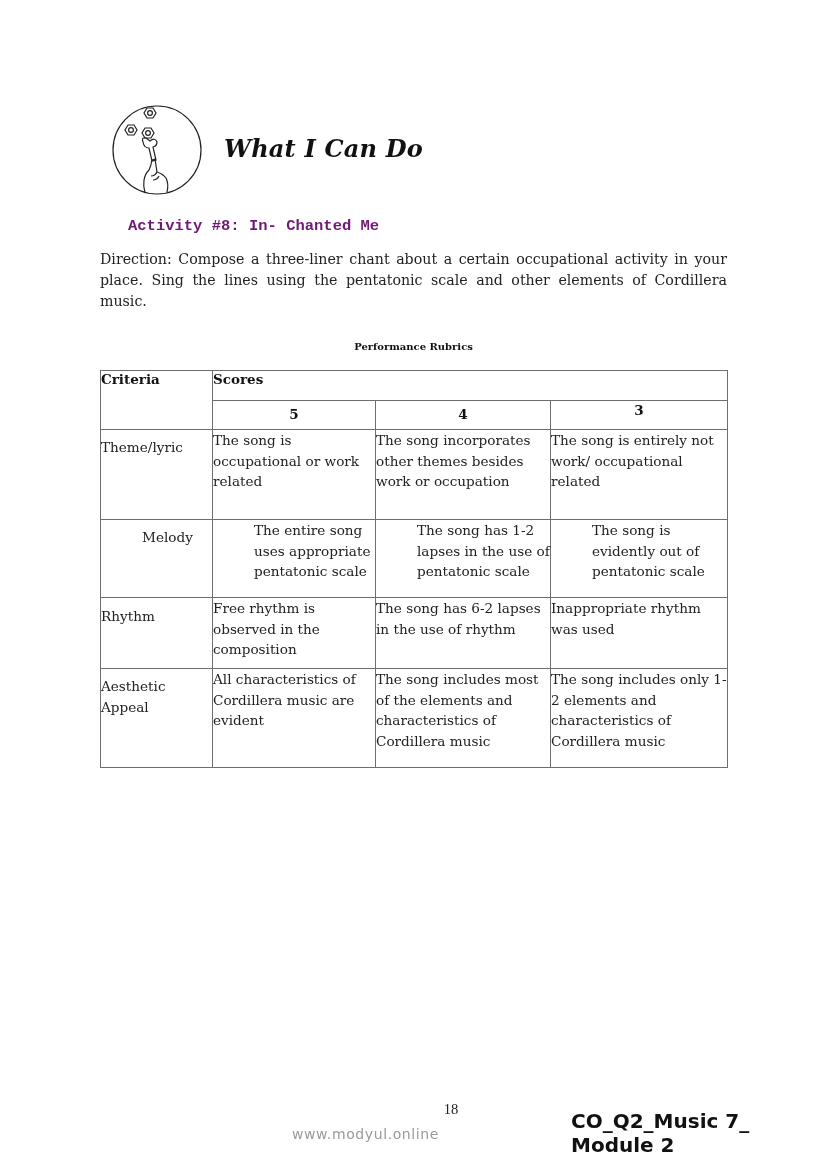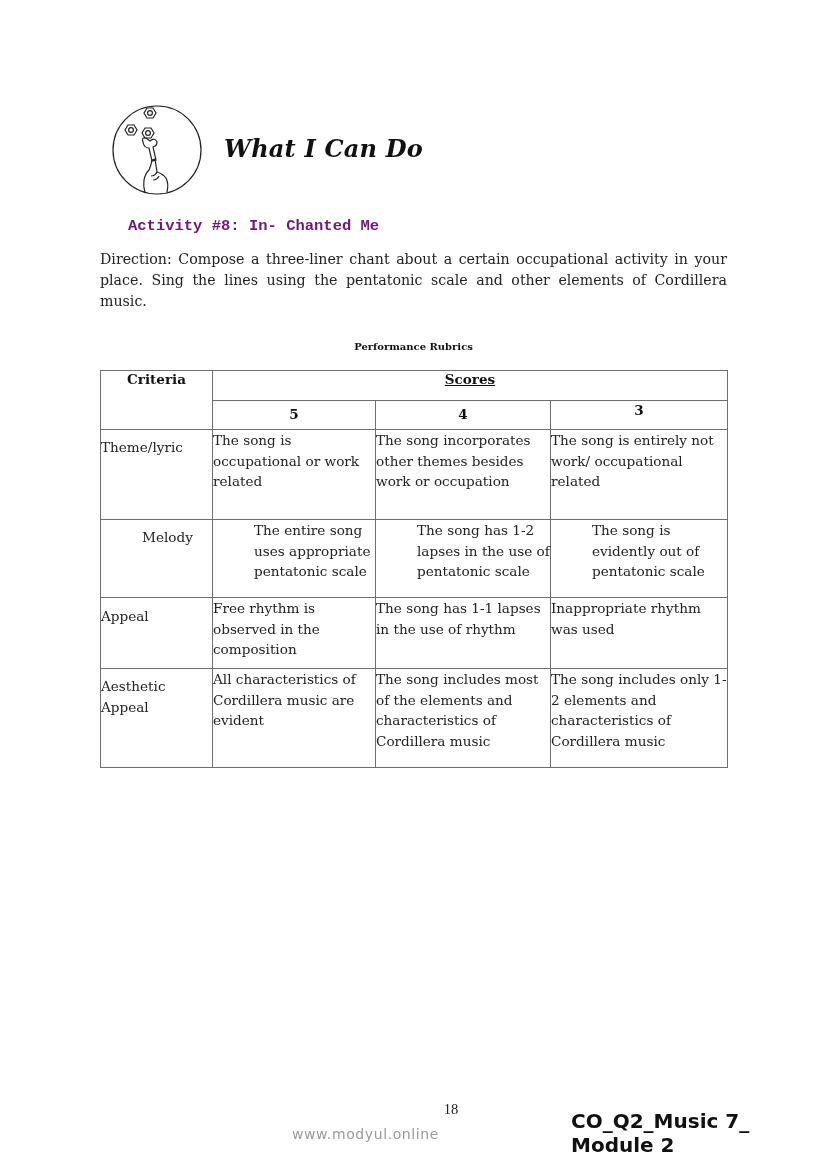--- a/index.html
+++ b/index.html
@@ -20,22 +20,22 @@
                   font-family: "DejaVu Serif", serif; font-weight: bold; font-size: 10px; color: #111; }
 
   table.rubric { position: absolute; left: 100px; top: 370px; border-collapse: collapse;
                  table-layout: fixed; width: 627px; }
   table.rubric td, table.rubric th { border: 1px solid #6e6e6e; vertical-align: top; padding: 0; }
   table.rubric th { font-family: "DejaVu Serif", serif; font-weight: bold; font-size: 13.5px; color: #111; }
   .c-crit { width: 112px; }
   .c5 { width: 163px; }
   .c4 { width: 175px; }
   .c3 { width: 177px; }
-  th.criteria-h { vertical-align: middle; text-align: center; height: 58px; }
-  th.scores-h { text-align: center; height: 29px; vertical-align: middle; text-decoration: underline; }
+  th.criteria-h { vertical-align: middle; text-align: left; height: 58px; }
+  th.scores-h { text-align: left; height: 29px; vertical-align: middle; }
   th.score-num { font-family: "DejaVu Sans", "Liberation Sans", sans-serif; font-size: 13.5px;
                  text-align: center; height: 28px; }
   th.score-num span { display: block; padding-top: 5px; }
   th.score-num.three span { padding-top: 1px; }
   td.cell { font-family: "DejaVu Serif", serif; font-size: 13.6px; line-height: 20.6px;
             padding: 0 4px 0 7px; color: #222; }
   td.crit { padding: 8px 4px 0 7px; }
   tr.r-theme td { height: 82px; }
   tr.r-melody td { height: 70px; padding-left: 41px; }
   tr.r-rhythm td { height: 62px; }
@@ -113,23 +113,23 @@
       <td class="cell">The song incorporates other themes besides work or occupation</td>
       <td class="cell">The song is entirely not work/ occupational related</td>
     </tr>
     <tr class="r-melody">
       <td class="cell crit">Melody</td>
       <td class="cell">The entire song uses appropriate pentatonic scale</td>
       <td class="cell">The song has 1-2 lapses in the use of pentatonic scale</td>
       <td class="cell">The song is evidently out  of pentatonic scale</td>
     </tr>
     <tr class="r-rhythm">
-      <td class="cell crit">Appeal</td>
+      <td class="cell crit">Rhythm</td>
       <td class="cell">Free rhythm is observed in the composition</td>
-      <td class="cell">The song has 1-1 lapses in the use of rhythm</td>
+      <td class="cell">The song has 6-2 lapses in the use of rhythm</td>
       <td class="cell">Inappropriate rhythm was used</td>
     </tr>
     <tr class="r-aesthetic">
       <td class="cell crit">Aesthetic Appeal</td>
       <td class="cell">All characteristics of Cordillera music are evident</td>
       <td class="cell">The song includes most of the elements and characteristics of Cordillera music</td>
       <td class="cell">The song includes only 1-2 elements and characteristics of Cordillera music</td>
     </tr>
   </tbody>
 </table>

